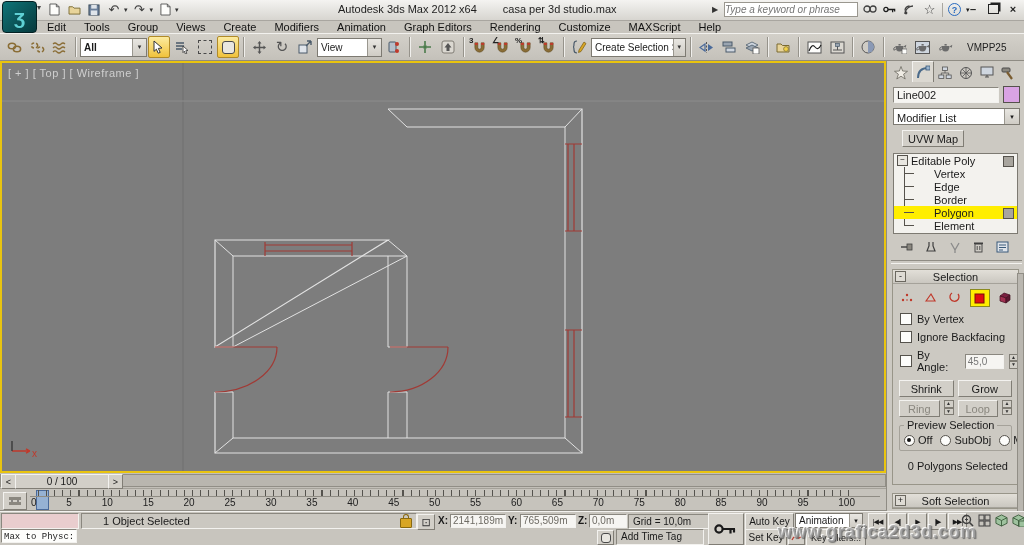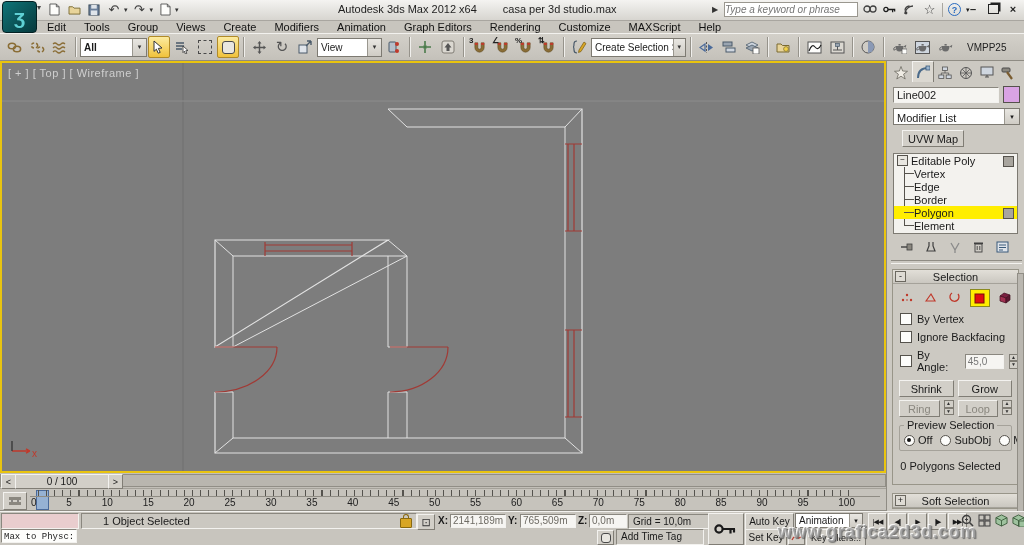--- a/index.html
+++ b/index.html
@@ -58,21 +58,21 @@
   .obj-name{flex:1;height:14px;font-size:11px;padding:0 3px;line-height:14px;}
   .color-swatch{width:15px;height:15px;border:1px solid #55524c;}
   .modlist{display:flex;align-items:flex-end;height:15px;margin:5px 4px 0 4px;background:#fff;border:1px solid #7d7a72;font-size:11px;padding-left:3px;}
   .modlist .dcaret{margin-left:auto;width:14px;height:100%;background:linear-gradient(#e8e6e1,#cfccc5);border-left:1px solid #9a978f;display:flex;align-items:center;justify-content:center;font-size:7px;}
   .uvw-btn{position:relative;margin:5px 0 0 13px;width:60px;height:15px;font-size:11px;}
   .stackbox{margin:6px 6px 0 4px;height:79px;background:#f3f2ee;border:1px solid #7d7a72;position:relative;overflow:hidden;}
   .stack-row{height:13px;display:flex;align-items:center;font-size:11px;padding-left:3px;position:relative;}
   .stack-row .exp{width:9px;height:9px;border:1px solid #55524c;background:#e8e6e0;font-size:8px;line-height:7px;text-align:center;margin-right:3px;}
   .stack-row .sq{position:absolute;right:3px;top:2px;width:9px;height:9px;background:#a8a59e;border:1px solid #55524c;display:none;}
   .stack-row.base .sq{display:block;}
-  .stack-row.sub{padding-left:20px;}
+  .stack-row.sub{padding-left:40px;}
   .stack-row.sub::before{content:"";position:absolute;left:10px;top:6px;width:10px;height:1px;background:#55524c;}
   .stack-tree{position:absolute;left:10px;top:13px;width:1px;height:59px;background:#55524c;}
   .stack-row.sub.active{background:#ffee00;}
   .stack-row.sub.active .sq{display:block;}
   .stack-icons{display:flex;gap:9px;margin:6px 0 0 10px;align-items:center;}
   .stack-icons .si{width:15px;height:14px;display:flex;align-items:center;justify-content:center;color:#3f3f3f;}
   .pdivider{margin:6px 2px 0 2px;height:2px;border-top:1px solid #8f8c84;border-bottom:1px solid #f3f2ef;}
   .rollout{margin:5px 5px 0 3px;border:1px solid #989589;background:#ccc9c2;}
   .rhead{height:13px;background:linear-gradient(#e2dfd8,#cac7c0);border-bottom:1px solid #a5a29a;display:flex;align-items:center;font-size:11px;position:relative;}
   .rhead .rstate{position:absolute;left:2px;top:1px;width:9px;height:9px;border:1px solid #6b6860;background:#dedbd4;font-size:9px;line-height:8px;text-align:center;}
@@ -87,21 +87,21 @@
   .spinner span{flex:1;background:#d2cfc8;border:1px solid #807d75;font-size:5px;line-height:5px;text-align:center;color:#333;}
   .two-btn{display:flex;gap:4px;margin:7px 6px 0 6px;}
   .two-btn .b{flex:1;height:15px;font-size:11px;}
   .two-btn .b.disabled{color:#8a877f;}
   .fieldset{margin:8px 6px 0 6px;border:1px solid #a5a29a;border-radius:2px;position:relative;padding:8px 4px 4px 4px;}
   .fieldset .legend{position:absolute;top:-7px;left:4px;background:#ccc9c2;padding:0 3px;font-size:11px;}
   .radio-row{display:flex;gap:8px;align-items:center;}
   .radio-opt{display:flex;align-items:center;gap:3px;font-size:11px;}
   .radio{width:9px;height:9px;border-radius:50%;background:#fdfdfb;border:1px solid #55524c;position:relative;flex:0 0 auto;}
   .radio-opt.active .radio::after{content:"";position:absolute;left:2px;top:2px;width:4px;height:4px;border-radius:50%;background:#111;}
-  .sel-count{margin:9px 10px 0 0;text-align:center;font-size:11px;}
+  .sel-count{margin:9px 10px 0 0;text-align:right;font-size:11px;}
   .big-btn{margin:3px 8px 0 6px;height:15px;font-size:11px;}
   .cpanel-scroll{position:absolute;right:0px;top:212px;width:5px;height:290px;background:#bab7b0;border:1px solid #918e86;}
 
   
   .timeslider{position:absolute;top:473px;left:0;width:886px;height:16px;background:#c2bfb8;border-bottom:1px solid #a5a29a;box-sizing:border-box;}
   .ts-track{position:absolute;left:0;top:1px;width:886px;height:13px;background:#b9b6af;border:1px solid #918e86;box-sizing:border-box;}
   .ts-prev{position:absolute;left:1px;top:1px;width:13px;height:13px;font-size:9px;}
   .ts-handle{position:absolute;left:15px;top:1px;width:92px;height:13px;font-size:10px;}
   .ts-next{position:absolute;left:108px;top:1px;width:13px;height:13px;font-size:9px;}
 

